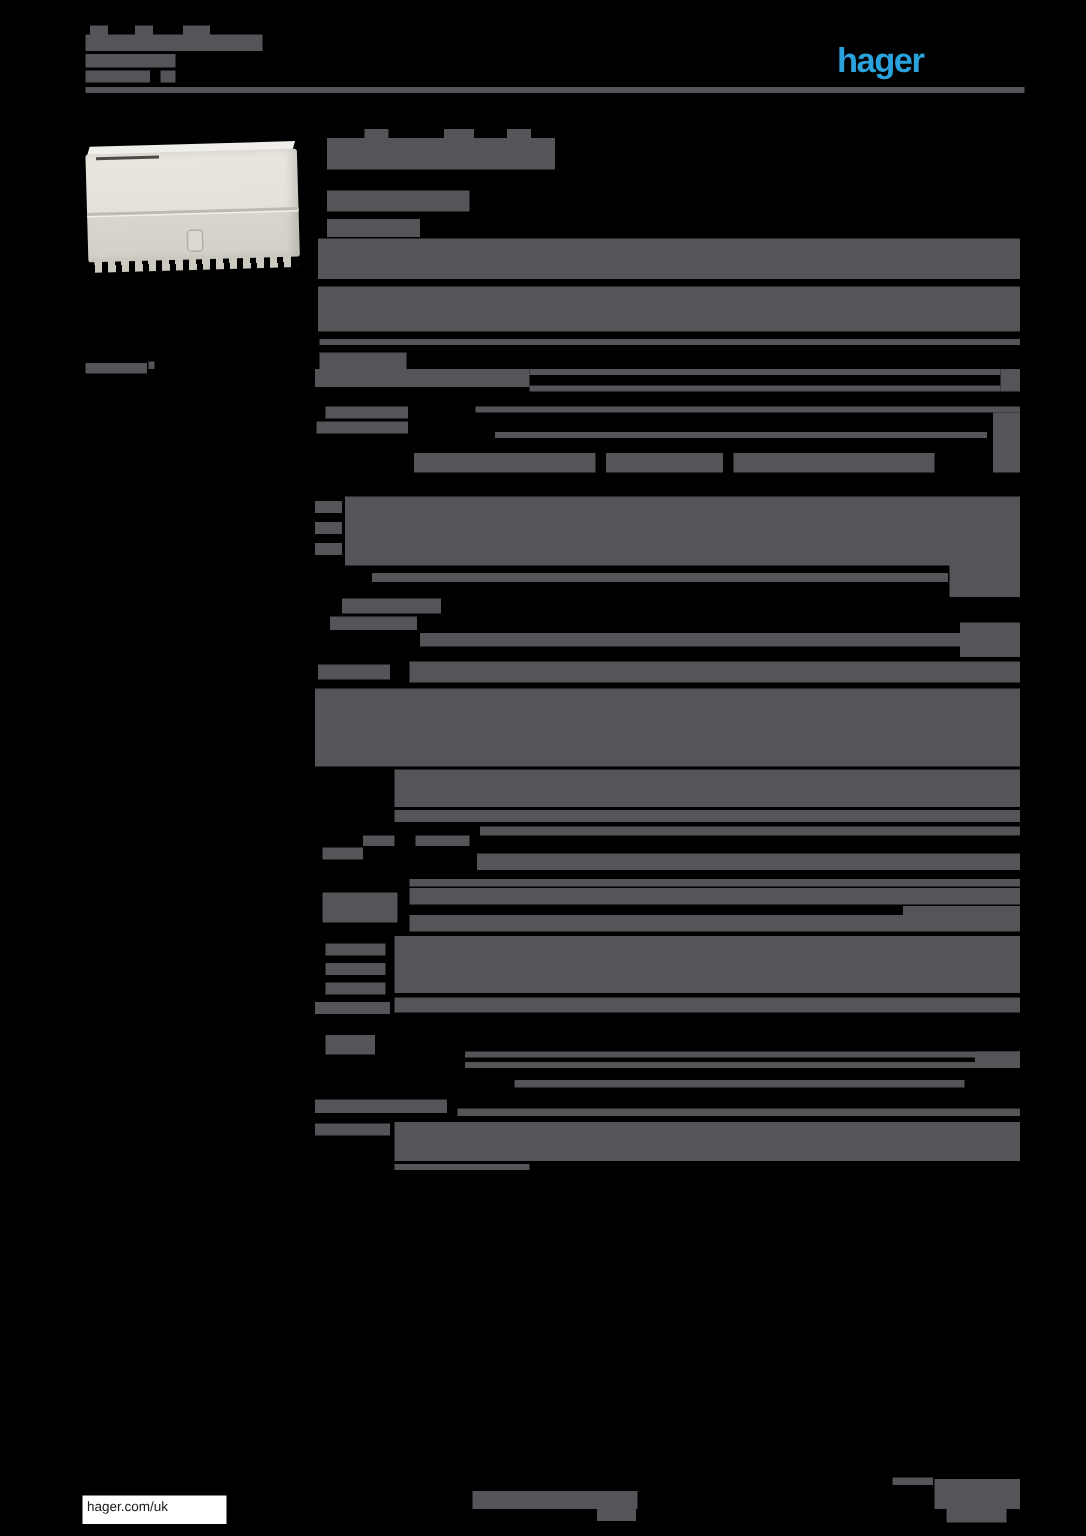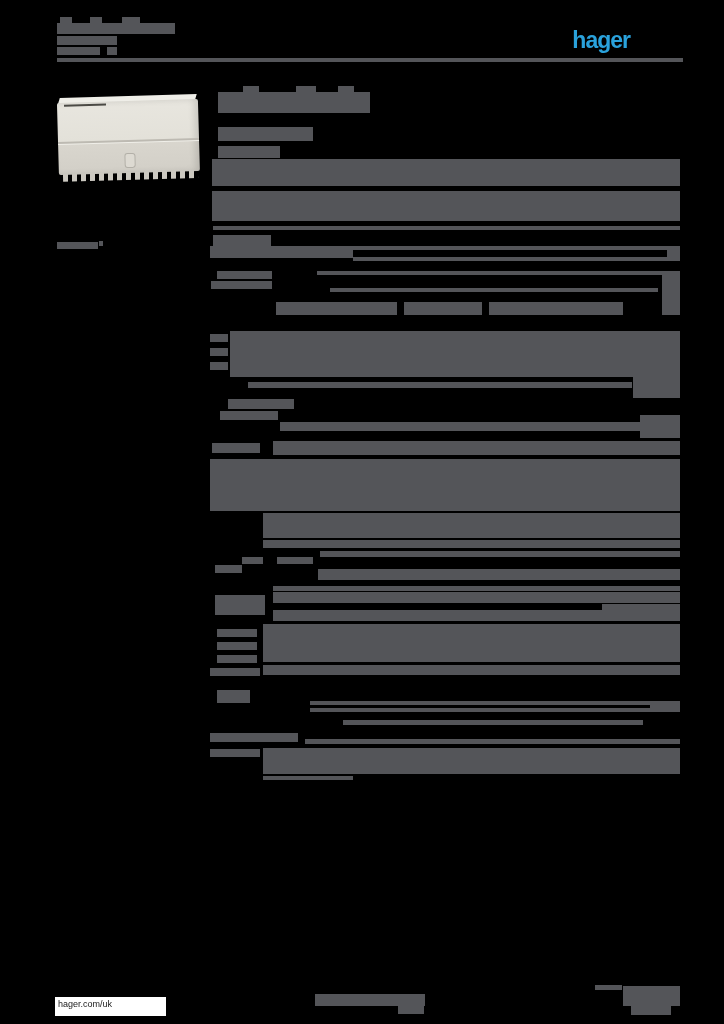--- a/index.html
+++ b/index.html
@@ -10,41 +10,41 @@
   
   .red-bar{position:absolute;background:var(--redaction,#545559);}
 
   
   .header-rule{position:absolute;left:57px;top:58px;width:626px;height:4px;
                background:var(--redaction,#545559);}
 
   
   .logo{position:absolute;left:558px;top:29px;width:72px;height:22px;
         color:var(--logo-blue,#2aa2dc);font-size:23px;font-weight:bold;
-        letter-spacing:-1px;line-height:22px;text-align:right;}
+        letter-spacing:-1px;line-height:22px;}
 
   
   .product{position:absolute;left:58px;top:96px;width:141px;height:88px;
            transform:rotate(-1.6deg);}
   .unit-top{position:absolute;left:2px;top:0;width:137px;height:6px;
             background:var(--product-top,#efeee8);
             transform:skewX(-18deg);}
   .unit-front{position:absolute;left:0;top:5px;width:141px;height:72px;
               background:linear-gradient(#e8e6df 0%,#e3e1d9 54%,#d9d6ce 56%,#d2cfc7 100%);
               border-radius:2px;box-shadow:inset -4px 0 6px rgba(0,0,0,.12);}
   .unit-gap{position:absolute;left:7px;top:2px;width:42px;height:2px;background:#4b4a45;}
   .unit-crease{position:absolute;left:0;top:39px;width:141px;height:2px;
                background:#bdbab2;box-shadow:0 1px 0 #f0efe9;}
   .unit-latch{position:absolute;left:66px;top:52px;width:9px;height:13px;
               background:#dddad2;border:1px solid #b3b0a8;border-radius:3px;}
   .unit-teeth{position:absolute;left:4px;top:76px;width:135px;height:8px;
               background:repeating-linear-gradient(90deg,#ccc9c1 0 5px,transparent 5px 9px);}
 
   
-  .footer-box{position:absolute;left:55px;top:997px;width:111px;height:19px;
+  .footer-box{position:absolute;left:55px;top:997px;width:96px;height:19px;
               background:var(--footer-box-bg,#fff);}
   .footer-link{display:block;padding:2px 0 0 3px;font-size:9px;line-height:10px;
                color:var(--footer-text,#1a1a1a);text-decoration:none;}
 </style>
 </head>
 <body>
 
 <div class="canvas">
 
   <div class="header-rule"></div>

